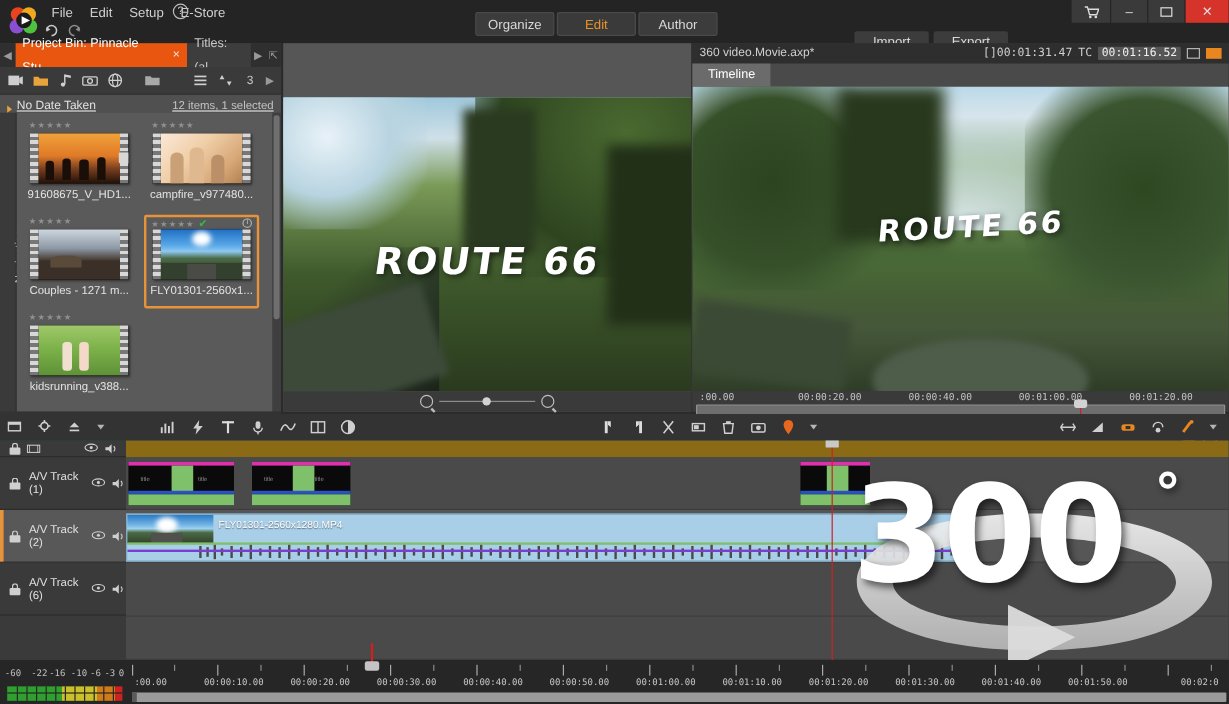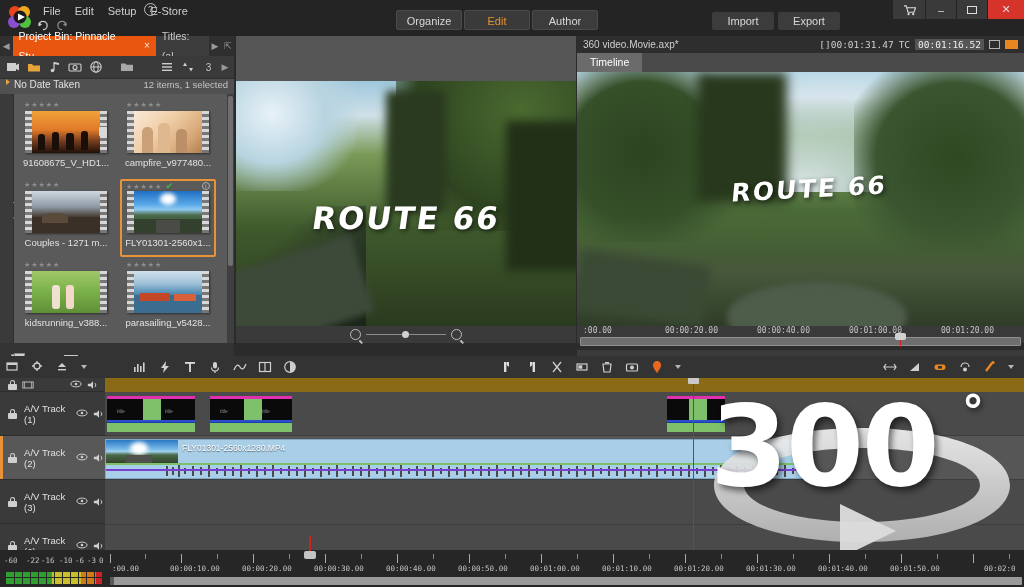--- a/index.html
+++ b/index.html
@@ -36,21 +36,21 @@
   .mode-tabs {
     position: absolute; left: 396px; top: 10px; display: flex; gap: 2px;
   }
   .mode-tab {
     width: 66px; height: 20px; line-height: 20px; text-align: center;
     background: #3c3c3c; color: #d8d8d8; font-size: 11px;
     border: 1px solid #4a4a4a; border-radius: 2px;
   }
   .mode-tab.active { background: #3a3a3a; color: #e8922a; }
 
-  .io-tabs { position: absolute; left: 712px; top: 12px; display: flex; gap: 4px; justify-content: space-between; }
+  .io-tabs { position: absolute; left: 712px; top: 26px; display: flex; gap: 4px; justify-content: space-between; }
   .io-tab {
     width: 62px; height: 18px; line-height: 18px; text-align: center;
     background: #3c3c3c; color: #d8d8d8; font-size: 11px; border-radius: 2px;
   }
   .wincontrols { position: absolute; right: 0; top: 0; display: flex; }
   .wc {
     width: 30px; height: 19px; background: #3a3a3a; margin-left: 1px;
     display: flex; align-items: center; justify-content: center;
     color: #ddd; font-size: 11px;
   }
@@ -78,22 +78,22 @@
   .bin-toolbar {
     position: absolute; left: 0; top: 20px; width: 234px; height: 23px;
     background: #3a3a3a; display: flex; align-items: center; padding: 0 3px;
     border-bottom: 1px solid #2e2e2e;
   }
   .bin-toolbar .tb { width: 22px; height: 20px; display:flex; align-items:center; justify-content:center; }
   .bin-toolbar svg { width: 14px; height: 14px; }
 
   .bin-header {
     position: absolute; left: 0; top: 43px; width: 234px; height: 15px;
-    background: #505050; display: flex; align-items: flex-start;
-    padding: 0 6px; font-size: 10px; color: #e0e0e0;
+    background: #505050; display: flex; align-items: flex-end;
+    padding: 0 6px; font-size: 10px; color: #e0e0e0; text-decoration: underline;
   }
   .bin-header .cnt { margin-left: auto; color: #c4c4c4; font-size: 9.5px; }
   .tri { width:0;height:0;border-left:4px solid #e8a33d;border-top:3px solid transparent;border-bottom:3px solid transparent;margin-right:4px;}
 
   .navrail {
     position: absolute; left: 0; top: 58px; width: 14px; height: 249px;
     background: #3a3a3a; border-right: 1px solid #2e2e2e;
   }
   .navrail span {
     display: block; transform: rotate(-90deg); transform-origin: left top;
@@ -201,21 +201,21 @@
   }
   .tbtn { color: #ddd; font-size: 11px; display:flex; align-items:center; }
   .scrubwheel { width:54px; height:9px; border-radius:2px;
     background: linear-gradient(to right,#151515 0 6px, repeating-linear-gradient(to right,#777 0 1px,#2a2a2a 1px 3px) 6px 48px, #151515 48px 54px);
     border:1px solid #111;}
   .pip-label { font-size:10px; color:#d8d8d8; }
   .orange-sq { width:10px;height:10px;background:#e8861f;}
   .white-box { width:11px;height:11px;border:1px solid #c9c9c9;}
 
   
-  .tl { position: absolute; left: 0; top: 356px; width: 836px; height: 205px; background: #14532d; }
+  .tl { position: absolute; left: 0; top: 345px; width: 836px; height: 205px; background: #14532d; }
   .tl-toolbar {
     position: absolute; left: 0; top: 0; width: 1024px; height: 22px;
     background: #333; display: flex; align-items: center; padding: 0 6px; gap: 12px;
   }
   .tl-toolbar .grp { display: flex; align-items: center; gap: 11px; }
   .tl-toolbar svg { width: 14px; height: 14px; }
 
   .tl-headers { position: absolute; left: 0; top: 22px; width: 105px; height: 183px; background: #3a3a3a; }
   .trk-head {
     position: relative; height: 44px; border-bottom: 1px solid #2c2c2c;
@@ -496,33 +496,20 @@
           <div class="thumb-img" style="background:linear-gradient(to bottom,#9fc86a 0%,#7ab048 50%,#5f9038 100%)">
             <div style="position:absolute;bottom:4px;left:20px;width:8px;height:24px;background:#f0e0d0;border-radius:3px"></div>
             <div style="position:absolute;bottom:4px;left:34px;width:8px;height:24px;background:#f4d8c8;border-radius:3px"></div>
           </div>
           <div class="sprock l"></div>
             <div class="sprock r"></div>
         </div>
         <div class="bin-cap">kidsrunning_v388...</div>
       </div>
 
-      <div class="bin-cell">
-        <div class="stars">★★★★★</div>
-        <div class="thumb">
-          <div class="thumb-img" style="background:linear-gradient(to bottom,#cfe0ec 0%,#9fc0d8 30%,#4a88b0 55%,#2a5878 100%)">
-            <div style="position:absolute;bottom:0;left:0;right:0;height:18px;background:#3a6d90"></div>
-            <div style="position:absolute;bottom:12px;left:6px;width:30px;height:8px;background:#c44828"></div>
-            <div style="position:absolute;bottom:12px;left:40px;width:22px;height:7px;background:#d8603a"></div>
-          </div>
-          <div class="sprock l"></div>
-            <div class="sprock r"></div>
-        </div>
-        <div class="bin-cap">parasailing_v5428...</div>
-      </div>
     </div>
 
     <div class="bin-scroll">
         <div class="thumbbar"></div>
       </div>
 
     <div class="bin-footer">
       <div class="stackicon">
         <i style="left:0;top:3px"></i>
           <i style="left:3px;top:1.5px"></i>
@@ -801,37 +788,20 @@
               <ellipse cx="7" cy="4.5" rx="6" ry="3.4" fill="none" stroke="#cfcfcf" stroke-width="1.1"></ellipse>
               <circle cx="7" cy="4.5" r="1.5" fill="#cfcfcf"></circle>
             </svg>
           <svg class="ico-spk" viewBox="0 0 14 11">
               <polygon points="1,4 4,4 7,1 7,10 4,7 1,7" fill="#cfcfcf"></polygon>
               <path d="M9 3 A3.2 3.2 0 0 1 9 8" fill="none" stroke="#cfcfcf" stroke-width="1.1"></path>
             </svg>
         </span>
       </div>
 
-      <div class="trk-head">
-        <span class="ico-lock">
-            <i></i>
-            <u></u>
-          </span>
-        <span class="trk-name">A/V Track (3)</span>
-        <span style="display:flex;gap:5px">
-          <svg class="ico-eye" viewBox="0 0 14 9">
-              <ellipse cx="7" cy="4.5" rx="6" ry="3.4" fill="none" stroke="#cfcfcf" stroke-width="1.1"></ellipse>
-              <circle cx="7" cy="4.5" r="1.5" fill="#cfcfcf"></circle>
-            </svg>
-          <svg class="ico-spk" viewBox="0 0 14 11">
-              <polygon points="1,4 4,4 7,1 7,10 4,7 1,7" fill="#cfcfcf"></polygon>
-              <path d="M9 3 A3.2 3.2 0 0 1 9 8" fill="none" stroke="#cfcfcf" stroke-width="1.1"></path>
-            </svg>
-        </span>
-      </div>
 
       <div class="trk-head">
         <span class="ico-lock">
             <i></i>
             <u></u>
           </span>
         <span class="trk-name">A/V Track (6)</span>
         <span style="display:flex;gap:5px">
           <svg class="ico-eye" viewBox="0 0 14 9">
               <ellipse cx="7" cy="4.5" rx="6" ry="3.4" fill="none" stroke="#cfcfcf" stroke-width="1.1"></ellipse>

